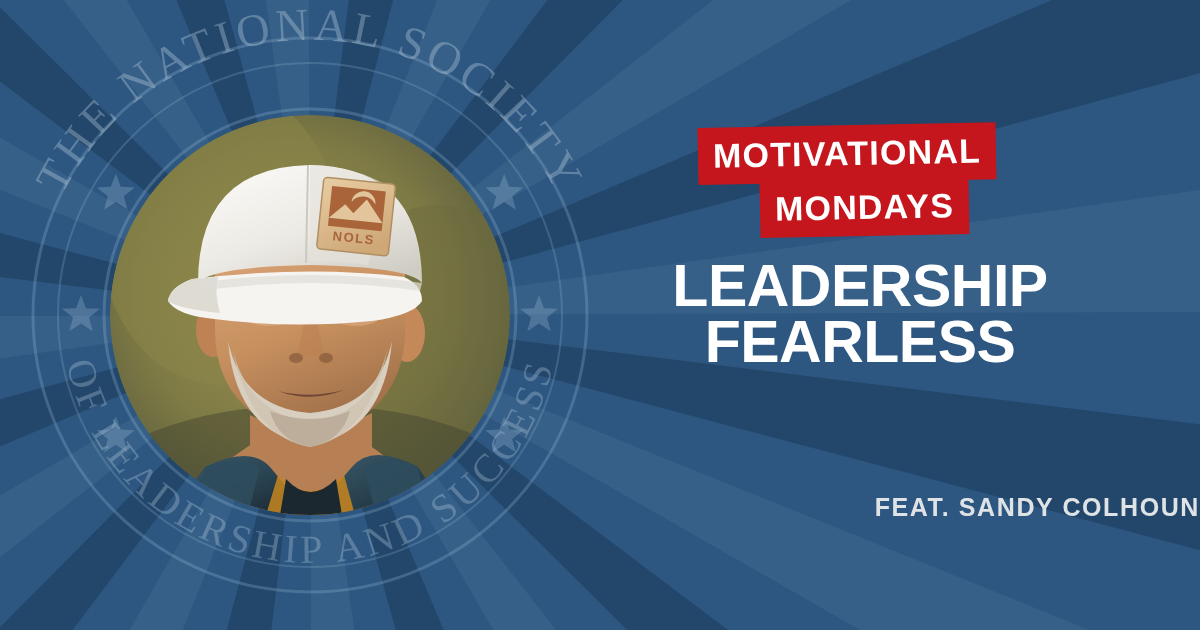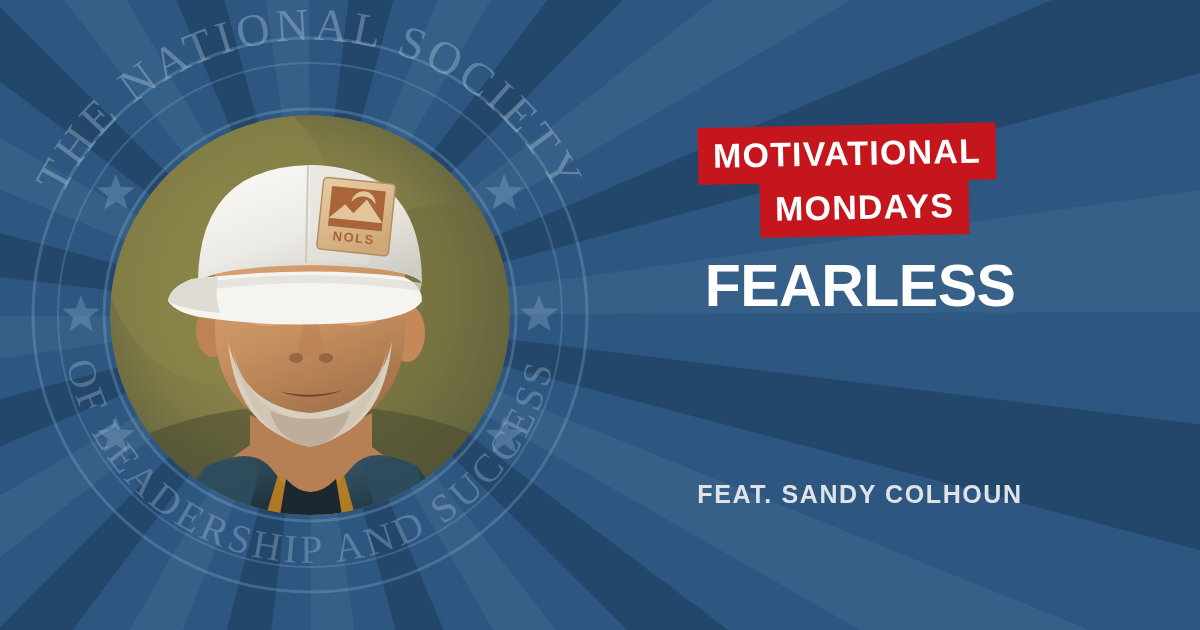--- a/index.html
+++ b/index.html
@@ -79,23 +79,23 @@
     font-weight:bold;
     font-size:59px;
     line-height:0.95;
     letter-spacing:-0.5px;
   }
   .title .tl{display:block;white-space:nowrap;}
   .title .tl3{letter-spacing:-1.5px;}
 
   .subtitle{
     position:absolute;
-    left:0;top:480px;
+    left:0;top:493px;
     width:680px;
-    text-align:center;
+    text-align:right;
     color:#dfe3e6;
     font-weight:bold;
     font-size:25px;
     letter-spacing:1.6px;
   }
 </style>
 </head>
 <body>
 
 <div id="stage">
@@ -256,18 +256,19 @@
   </div>
 
   <div class="content">
 
     <div class="badges">
       <div class="badge badge-1">MOTIVATIONAL</div>
       <div class="badge badge-2">MONDAYS</div>
     </div>
 
     <div class="title">
+      <span class="tl tl1">LEADERSHIP</span>
       <span class="tl tl2">FEARLESS</span>
     </div>
 
     <div class="subtitle">FEAT. SANDY COLHOUN</div>
   </div>
 </div>
 
 </body></html>

